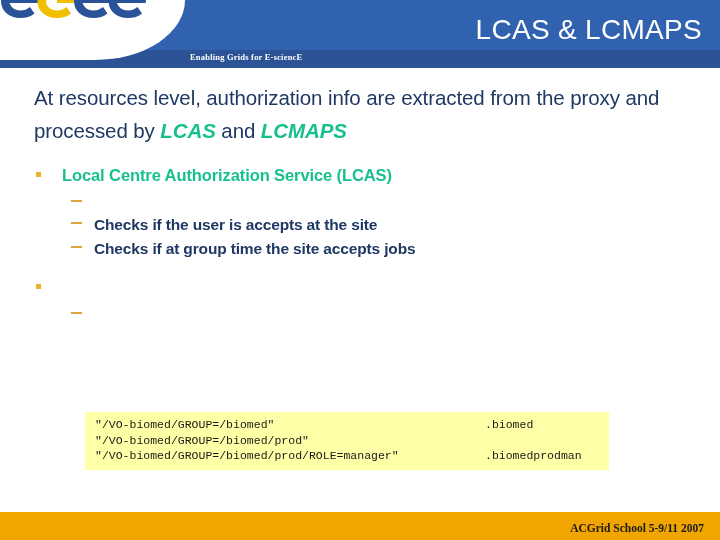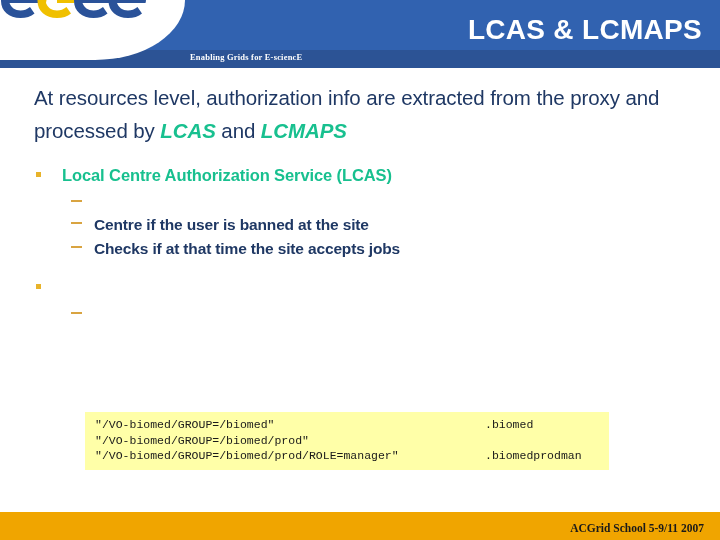--- a/index.html
+++ b/index.html
@@ -58,21 +58,21 @@
     font-size: 8.5px;
     letter-spacing: .2px;
     color: #ffffff;
     white-space: nowrap;
   }
   .slide-title {
     position: absolute;
     right: 18px;
     top: 14px;
     font-family: "Liberation Sans", sans-serif;
-    font-weight: bold;
+    font-weight: normal;
     font-size: 28px;
     color: #ffffff;
     white-space: nowrap;
     letter-spacing: .3px;
   }
 
   
   .content {
     position: absolute;
     left: 0;
@@ -232,25 +232,25 @@
     <div class="lvl1">
       <span class="marker"></span>
       <span class="txt">Local Centre Authorization Service (LCAS)</span>
     </div>
 
     <div class="lvl2">
       <span class="marker"></span>
     </div>
     <div class="lvl2">
       <span class="marker"></span>
-      <span class="txt">Centre if the user is banned at the site</span>
-    </div>
-    <div class="lvl2">
-      <span class="marker"></span>
-      <span class="txt">Checks if at that time the site accepts jobs</span>
+      <span class="txt">Checks if the user is accepts at the site</span>
+    </div>
+    <div class="lvl2">
+      <span class="marker"></span>
+      <span class="txt">Checks if at group time the site accepts jobs</span>
     </div>
 
     <div class="gap"></div>
 
     <div class="lvl1">
       <span class="marker"></span>
     </div>
 
     <div class="lvl2">
       <span class="marker"></span>

